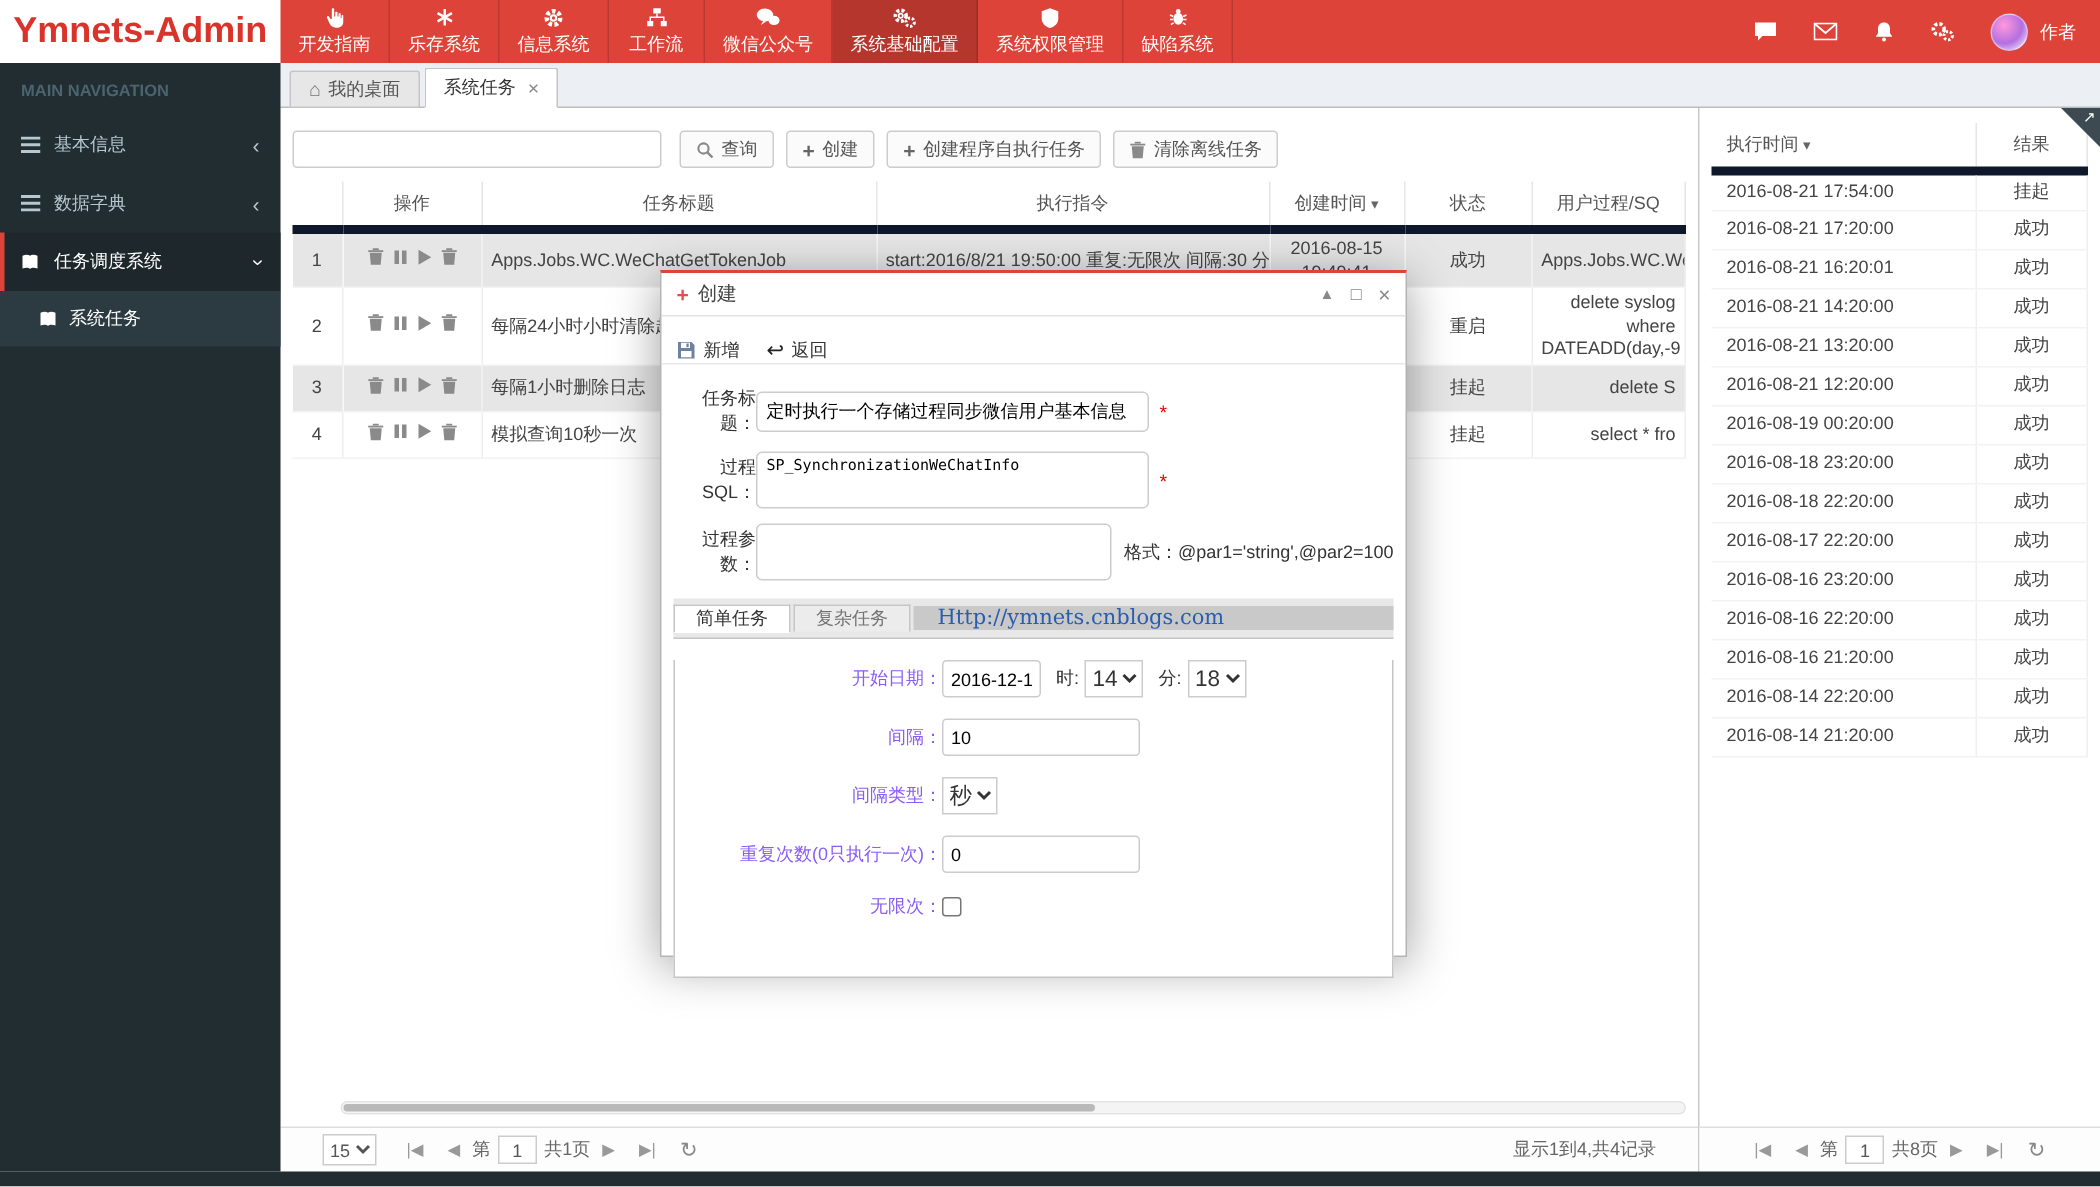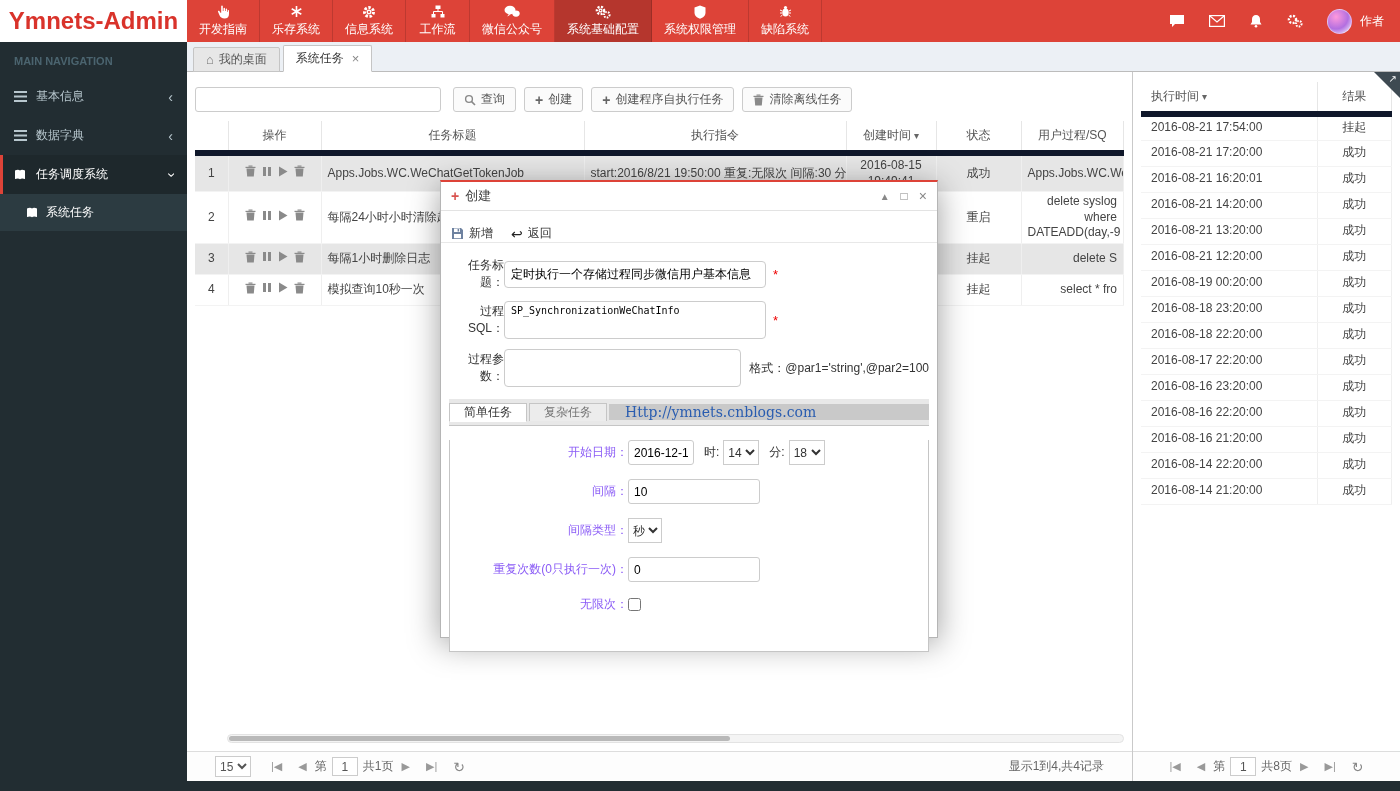--- a/index.html
+++ b/index.html
@@ -107,21 +107,21 @@
   .mtab{display:flex;align-items:center;padding:0 14px;border:1px solid #c5c5c5;border-bottom:none;background:#ececec;color:#737373;cursor:pointer;margin-right:2px}
   .mtab.active{background:#fff;color:#333;position:relative;margin-bottom:-1px;border-bottom:1px solid #fff}
   .wmzone{flex:1;background:#c9c9c9;display:flex;align-items:center;padding-left:16px}
   .wm-link{color:#2a5db0;font-family:"DejaVu Serif",serif;font-size:14px;cursor:pointer}
   .tpanel{border:1px solid #c5c5c5;border-top:none;height:212px;background:#fff}
   .trow{display:flex;align-items:center;margin-top:14px}
   .tlabel{width:178px;text-align:right;color:#8b5cf6;flex:none}
   .tin{height:25px;border:1px solid #ccc;border-radius:3px;padding:0 5px;font-family:inherit;font-size:12px}
   .date-in{width:66px}
   .num-in{width:132px}
-  .tsel{height:25px;border:1px solid #ccc;background:#fff;color:#333;margin-left:4px;font-family:inherit;font-size:12px}
+  .tsel{height:25px;border:1px solid #ccc;background:#fff;color:#333;margin-left:4px;font-family:inherit;font-size:15px}
   .small-lab{margin-left:10px}
   .chk{width:13px;height:13px;cursor:pointer}
 
   
   .footer-strip{position:absolute;left:0;right:0;bottom:0;height:10px;background:#222d32;z-index:11}
 </style>
 </head>
 <body>
 
 <div class="header">

